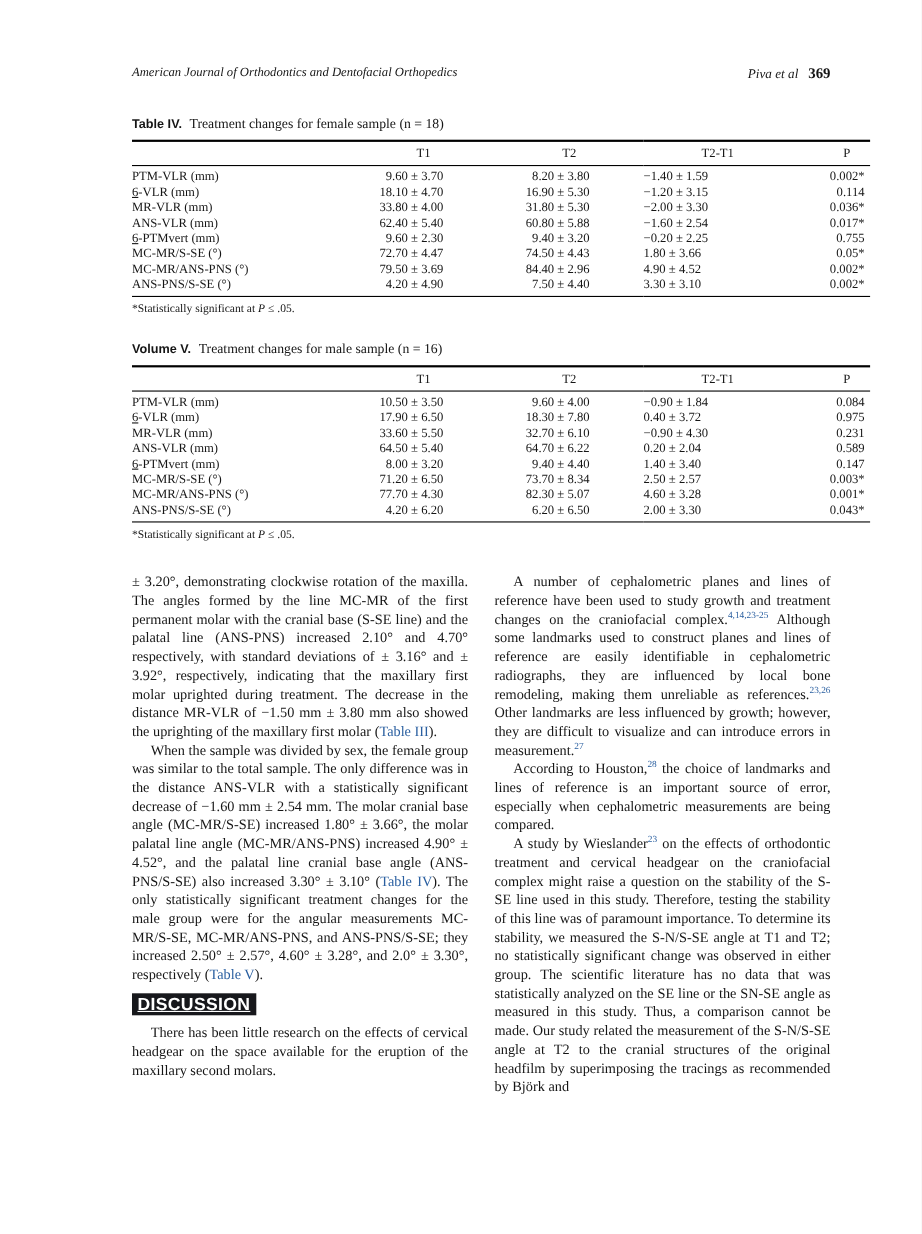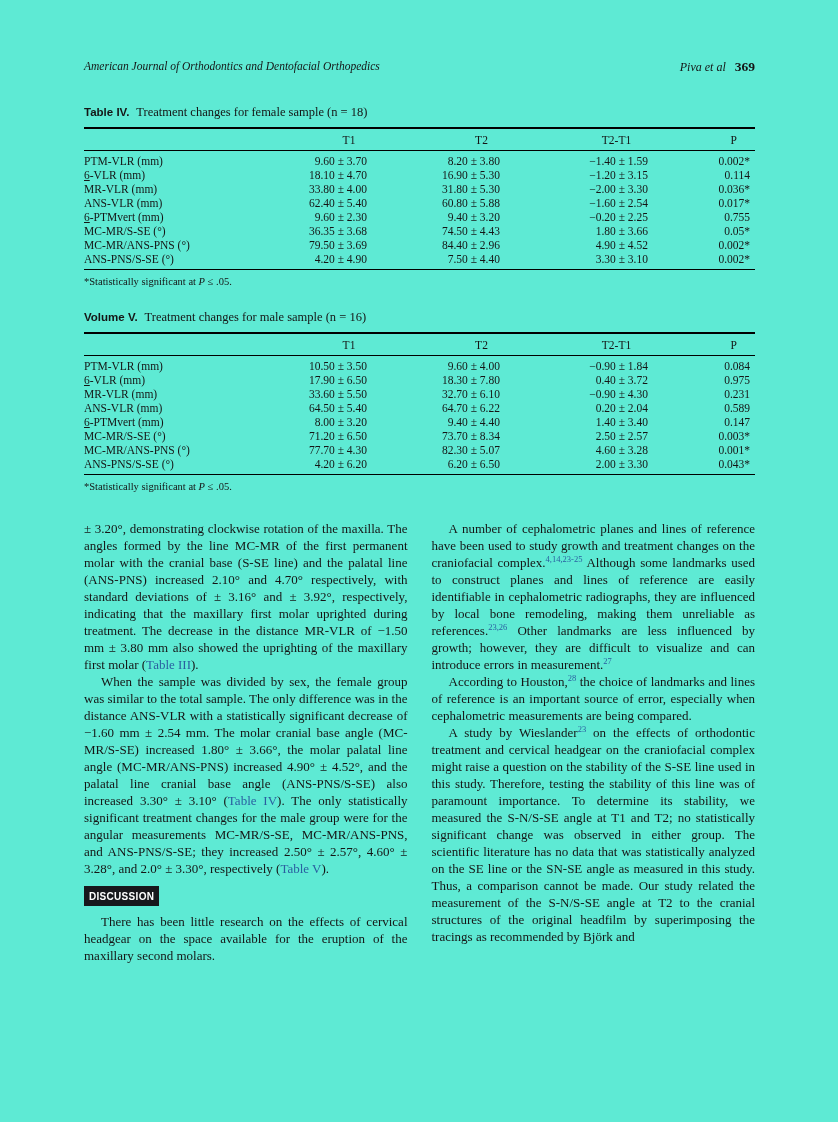--- a/index.html
+++ b/index.html
@@ -1,16 +1,16 @@
 <!DOCTYPE html>
 <html style="--accent: #2a5fa0; --heading-bg: #17181c;"><head>
 <meta charset="utf-8">
 <style>
   html,body{margin:0;padding:0;background:#e9e9e9;}
-  .page{width:838px;height:1122px;background:#5eead4;margin:0 auto;padding:58px 83px 0 84px;box-sizing:border-box;
+  .page{width:838px;height:1122px;background:#ffffff;margin:0 auto;padding:58px 83px 0 120px;box-sizing:border-box;
         font-family:"Liberation Serif",serif;color:#151515;overflow:hidden;position:relative;}
 
   
   .page-header{display:flex;justify-content:space-between;align-items:flex-start;margin-bottom:30px;}
   .journal-id{font-style:italic;font-size:11.5px;line-height:1.4;}
   .running-head{font-size:12px;white-space:nowrap;padding-top:1px;}
   .authors{font-style:italic;}
   .pageno{font-weight:bold;font-style:normal;font-size:13.5px;margin-left:9px;}
 
   
@@ -20,35 +20,35 @@
   .data-table{width:671px;border-collapse:collapse;table-layout:fixed;font-size:11.5px;
               border-top:2px solid #000;border-bottom:1px solid #000;}
   .c-label{width:200px}.c-t1{width:130px}.c-t2{width:135px}.c-diff{width:135px}.c-p{width:71px}
   thead th{font-weight:normal;border-bottom:1px solid #000;padding:5px 0 4px;}
   th.it{text-align:center;}
   th.h-p{text-align:right;padding-right:18px;}
   tbody td{padding:1px 0;vertical-align:baseline;}
   td.rowlabel{text-align:left;}
   td.n-t1{text-align:right;padding-right:47px;}
   td.n-t2{text-align:right;padding-right:49px;}
-  td.n-diff{text-align:right;padding-right:36px;}
+  td.n-diff{padding-right:36px;}
   td.n-p{text-align:right;padding-right:5px;}
   tbody tr:first-child td{padding-top:4px;}
   tbody tr:last-child td{padding-bottom:4px;margin-left:20px;}
   .footnote{font-size:10.5px;margin-top:6px;}
 
   
   .columns{display:flex;gap:24px;margin-top:28px;}
   .col{flex:1;font-size:13px;line-height:17px;text-align:justify;}
   .body-p{margin:0;text-indent:17px;}
   .body-p.noindent{text-indent:0;}
   sup.ref{color:var(--accent,#2a5fa0);font-size:8.5px;line-height:0;}
   .tlink{color:var(--accent,#2a5fa0);}
-  .section-heading{display:inline-block;font-family:"Liberation Sans",sans-serif;font-size:10px;font-weight:bold;
-        letter-spacing:.3px;color:#ffffff;background:var(--heading-bg,#17181c);padding:2px 5px 1px;margin:9px 0 7px;}
+  .section-heading{display:inline-block;font-family:"Liberation Sans",sans-serif;font-size:16px;font-weight:bold;
+        letter-spacing:.3px;color:#ffffff;background:var(--heading-bg,#17181c);padding:2px 5px 1px;margin:9px 0 7px;text-decoration:underline;}
 </style>
 </head>
 <body>
 
 <div class="page">
 
   <header class="page-header">
     <div class="journal-id">
       <div>American Journal of Orthodontics and Dentofacial Orthopedics</div>
     </div>
@@ -110,21 +110,21 @@
           </tr>
           <tr>
             <td class="rowlabel"><u>6</u>-PTMvert (mm)</td>
             <td class="n-t1">9.60 ± 2.30</td>
             <td class="n-t2">9.40 ± 3.20</td>
             <td class="n-diff">−0.20 ± 2.25</td>
             <td class="n-p">0.755</td>
           </tr>
           <tr>
             <td class="rowlabel">MC-MR/S-SE (°)</td>
-            <td class="n-t1">36.35 ± 3.68</td>
+            <td class="n-t1">72.70 ± 4.47</td>
             <td class="n-t2">74.50 ± 4.43</td>
             <td class="n-diff">1.80 ± 3.66</td>
             <td class="n-p">0.05*</td>
           </tr>
           <tr>
             <td class="rowlabel">MC-MR/ANS-PNS (°)</td>
             <td class="n-t1">79.50 ± 3.69</td>
             <td class="n-t2">84.40 ± 2.96</td>
             <td class="n-diff">4.90 ± 4.52</td>
             <td class="n-p">0.002*</td>

